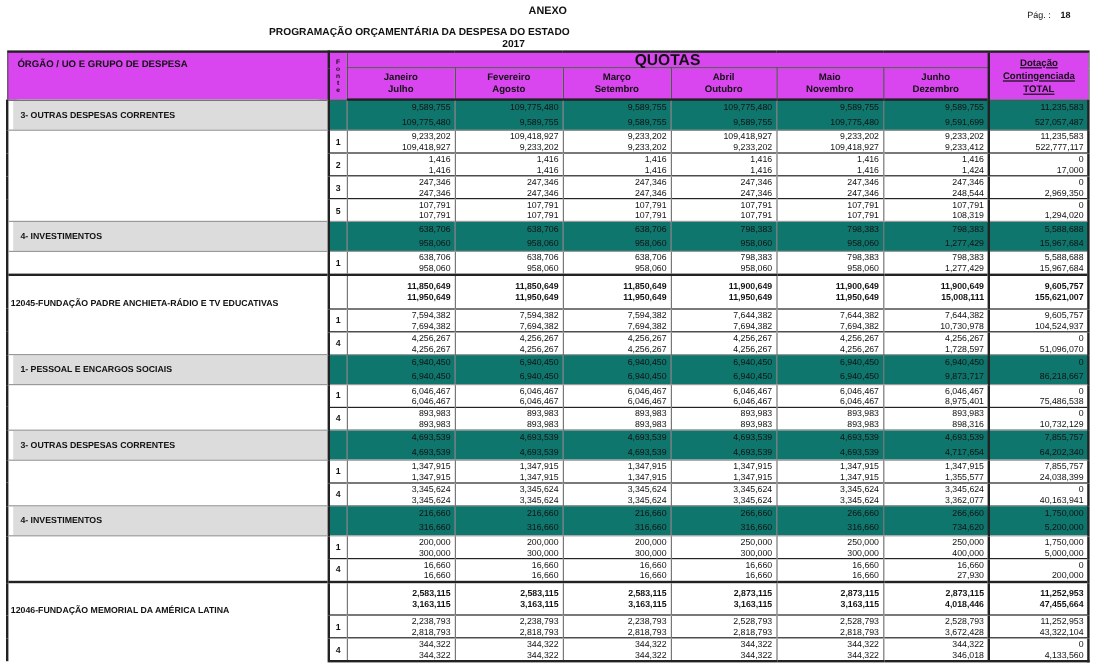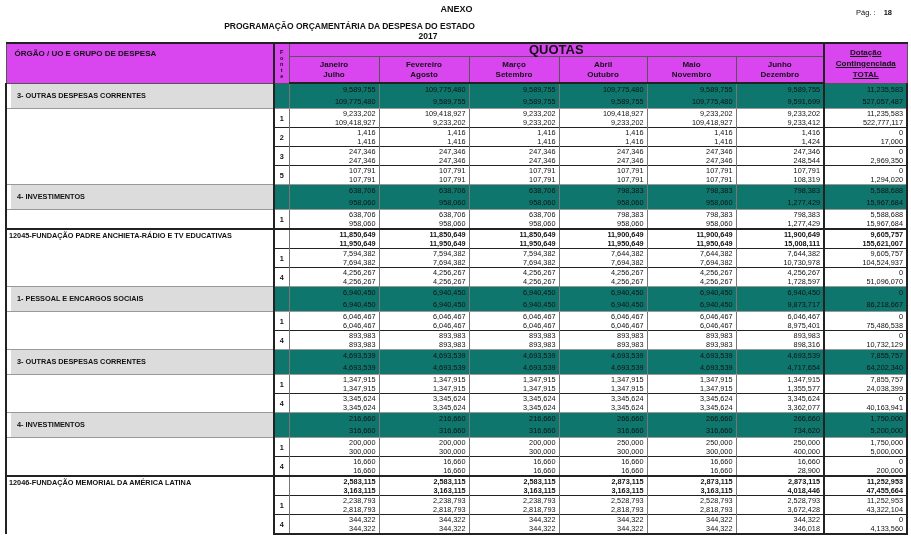--- a/index.html
+++ b/index.html
@@ -43,21 +43,21 @@
   td.num div { height:9px; line-height:9px; }
 
   tr.grp td.num div { height:12px; line-height:12px; }
   tr.grp td.num, tr.grp td.fonte { background:#0f766e; }
   tr.grp td.desc { background:#fff; padding:0;border-radius:10px; }
   tr.grp td.desc .band { background:#dcdcdc; height:24px; line-height:24px; margin-left:4px; padding-left:6px; }
   tr.grp td { border-top:1px solid #999; border-bottom:1px solid #999; }
   tr.fr td.num, tr.fr td.fonte { border-top:1.5px solid #222; }
   tr.fr td.desc { border-top:none; border-bottom:none; }
   tr.org td { border-top:2px solid #222; font-weight:bold; }
-  tr.org td.desc { padding-left:2px; vertical-align:top; padding-top:1px; }
+  tr.org td.desc { padding-left:2px; vertical-align:top; padding-top:18px; }
   tr.org td.num div { font-weight:bold; }
   tbody tr:last-child td { border-bottom:2px solid #222; }
   .num div { font-weight:normal; }
   tr.grp .num div { font-weight:normal; }
 </style>
 </head>
 <body>
 
 <div class="hdr-text" id="anexo"><span>ANEXO</span></div>
 <div class="hdr-text" id="title"><span>PROGRAMAÇÃO ORÇAMENTÁRIA DA DESPESA DO ESTADO</span></div>
@@ -702,21 +702,21 @@
         <td class="num">
           <div>16,660</div>
           <div>16,660</div>
         </td>
         <td class="num">
           <div>16,660</div>
           <div>16,660</div>
         </td>
         <td class="num">
           <div>16,660</div>
-          <div>28,900</div>
+          <div>27,930</div>
         </td>
         <td class="num tot">
           <div>0</div>
           <div>200,000</div>
         </td>
       </tr>
       <tr class="org">
         <td class="desc">12046-FUNDAÇÃO MEMORIAL DA AMÉRICA LATINA</td>
         <td class="fonte"></td>
         <td class="num">

